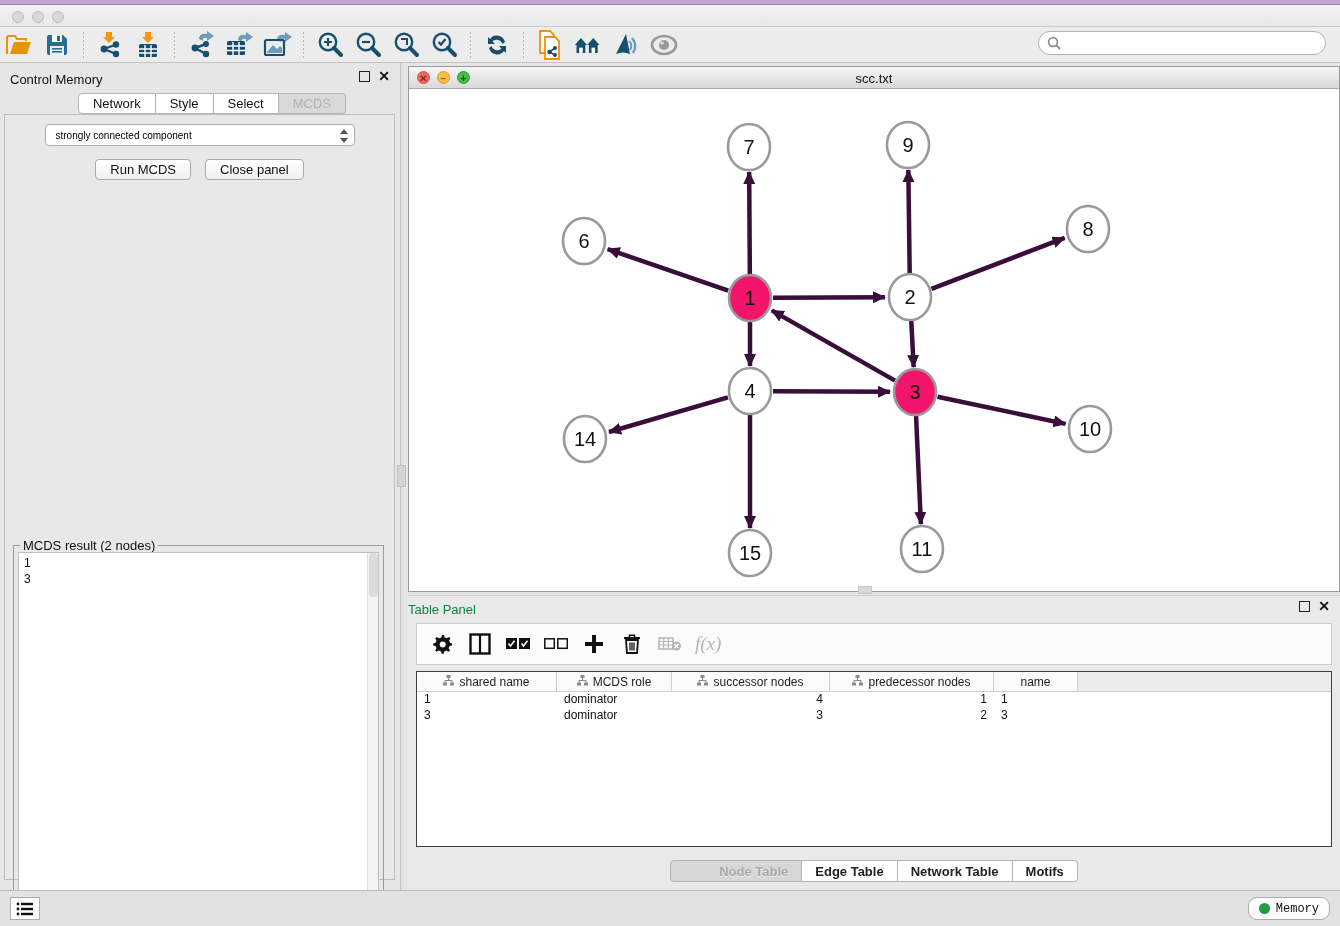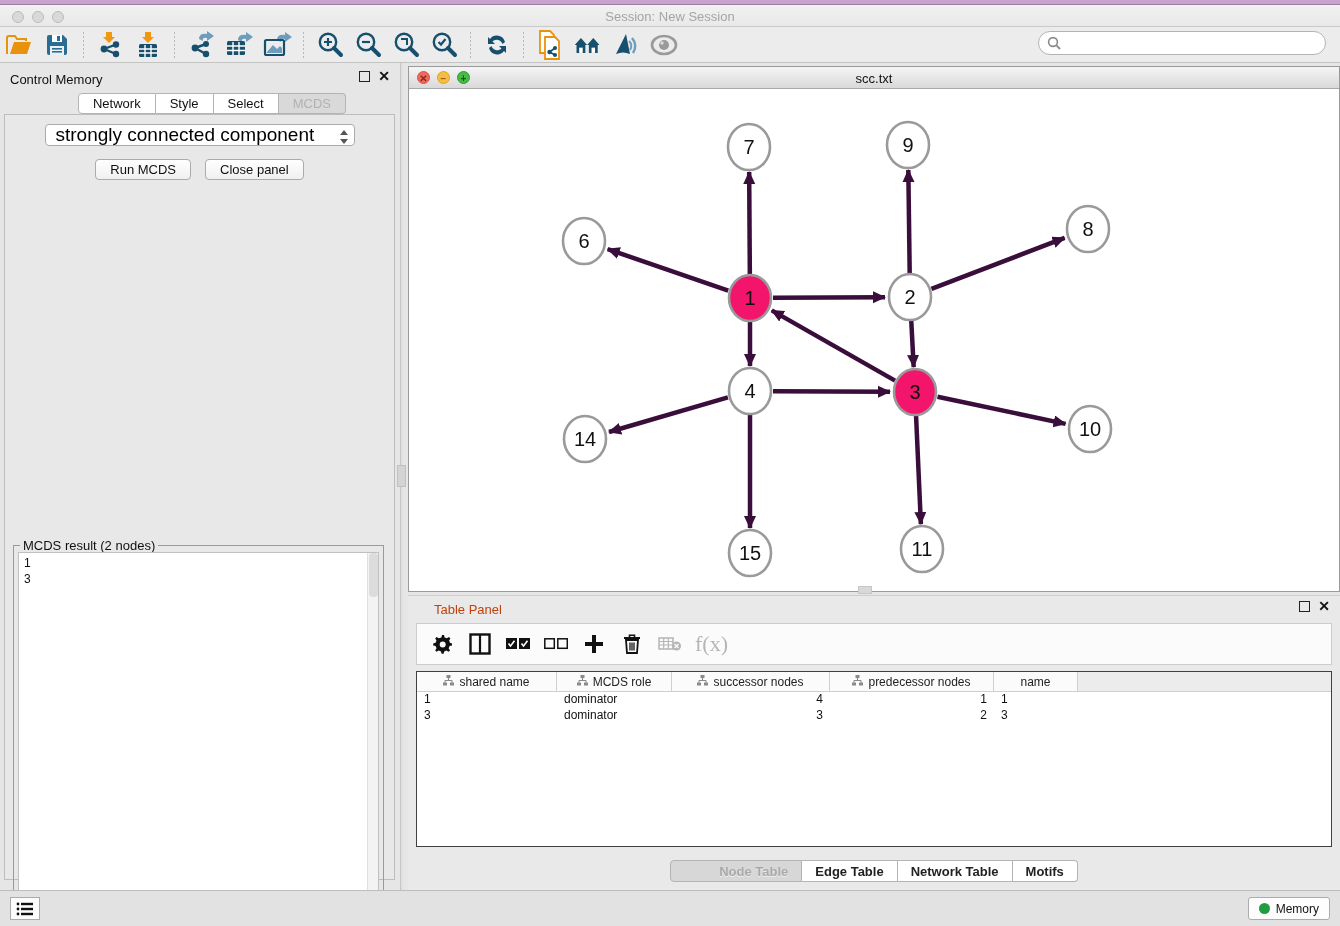--- a/index.html
+++ b/index.html
@@ -34,21 +34,21 @@
   .cp-tabs { position:absolute; left:0; top:30px; width:100%; display:flex; justify-content:center; }
   .tab { height:21px; padding:0 14px; font-size:13px; background:#fff; border:1px solid #b4b4b4;
     border-left:none; color:#111; display:flex; align-items:center; }
   .tab:first-child { border-left:1px solid #b4b4b4; border-radius:4px 0 0 4px;margin-left:24px; }
   .tab:last-child { border-radius:0 4px 4px 0; }
   .tab.active { background:#d9d9d9; color:#b2b2b2; }
   .cp-body { position:absolute; left:4px; top:51px; width:391px; height:766px;
     background:#e8e8e8; border:1px solid #bdbdbd; }
   .opt-label { margin-top:22px; text-align:center; font-size:13px; color:#111; }
   .cp-select { position:relative; margin:9px auto 0; width:310px; height:22px; background:#fff;
-    border:1px solid #ababab; border-radius:4px; font-size:19px; display:flex; align-items:center; padding:0 22px 0 10px; }
+    border:1px solid #ababab; border-radius:4px; font-size:10px; display:flex; align-items:center; padding:0 22px 0 10px; }
   .cp-select .arrows { position:absolute; right:5px; top:3px; }
   .cp-buttons { display:flex; justify-content:center; gap:14px; margin-top:13px; }
   .mac-btn { height:21px; padding:0 14px; font-size:13px; color:#111; background:linear-gradient(#ffffff,#f0f0f0);
     border:1px solid #ababab; border-radius:4px; display:flex; align-items:center; }
   .mcds-fieldset { position:absolute; left:8px; top:430px; width:371px; height:377px;
     border:1px solid #9a9a9a; }
   .mcds-legend { position:absolute; left:6px; top:-8px; background:#e8e8e8; padding:0 3px; font-size:13px; color:#111; }
   .mcds-text { position:absolute; left:4px; top:6px; right:4px; bottom:4px; background:#fff;
     border:1px solid #c0c0c0; font-size:12px; color:#111; padding:2px 5px; line-height:16px; }
   .mcds-scroll { position:absolute; right:0; top:0; width:11px; height:100%; background:#f3f3f3; border-left:1px solid #e0e0e0; }
@@ -68,59 +68,58 @@
     font-size:10px; font-weight:bold; text-align:center; line-height:13px; }
   .t-red    { background:#ee6a5e; border:1px solid #d5544a; color:#8f251d; }
   .t-yellow { background:#f5bd46; border:1px solid #dfa123; color:#985d12; }
   .t-green  { background:#47bb48; border:1px solid #2f9a35; color:#12610f; }
   .net-title { position:absolute; width:100%; text-align:center; top:4px; font-size:13px; color:#111; }
   .net-canvas { position:absolute; left:0; top:22px; width:930px; height:502px; background:#fff; }
 
   
   .table-panel { position:absolute; left:408px; top:595px; width:932px; height:295px; background:#e9e9e9;
     border-top:1px solid #cfcfcf; }
-  .tp-header { position:absolute; left:26px; top:6px; font-size:13px; color:#c2410c; }
+  .tp-header { position:absolute; left:0; top:6px; font-size:13px; color:#15803d; }
   .tp-toolbar { position:absolute; left:8px; top:27px; width:916px; height:42px; background:#fbfbfb;
     border:1px solid #cccccc; display:flex; align-items:center; padding-left:12px; }
   .tp-icon { width:26px; height:26px; margin-right:12px; display:flex; align-items:center; justify-content:center; }
-  .fx-label { font-family:"Liberation Serif", serif; font-size:22px; color:#b5b5b5; }
+  .fx-label { font-family:"Liberation Serif", serif; font-style:italic; font-size:19px; color:#b5b5b5; }
   .tp-table { position:absolute; left:8px; top:75px; width:916px; height:176px; background:#fff; border:1px solid #404040; }
   .tp-head-row { display:flex; height:20px; background:#f1f1f1; border-bottom:1px solid #cfcfcf; }
   .tp-head-cell { display:flex; align-items:center; justify-content:center; gap:5px;
     border-right:1px solid #cfcfcf; font-size:12px; color:#222; background:#fbfbfb; }
   .tp-head-filler { flex:1; background:#ececec; }
   .tp-row { display:flex; height:16px; font-size:12px; color:#111; }
   .tp-cell { padding:0 7px; overflow:hidden; white-space:nowrap; }
   .tp-tabs { position:absolute; left:0; bottom:8px; width:100%; display:flex; justify-content:center; }
   .tp-tab { height:22px; padding:0 13px; font-size:13px; font-weight:bold; background:#fff;
     border:1px solid #b4b4b4; border-left:none; color:#222; display:flex; align-items:center; }
   .tp-tab:first-child { border-left:1px solid #b4b4b4; border-radius:4px 0 0 4px;padding-left:48px; }
   .tp-tab:last-child { border-radius:0 4px 4px 0; }
   .tp-tab.active { background:#d7d7d7; color:#a9a9a9; text-shadow:0 1px 0 #eee; }
 
   
   .statusbar { position:absolute; left:0; top:890px; width:1340px; height:36px; background:#e2e2e2;
     border-top:1px solid #bdbdbd; }
   .status-left-btn { position:absolute; left:10px; top:6px; width:30px; height:23px; background:#fdfdfd;
     border:1px solid #ababab; display:flex; align-items:center; justify-content:center; }
   .memory-btn { position:absolute; right:10px; top:6px; height:23px; padding:0 10px; background:#fdfdfd;
-    border:1px solid #ababab; border-radius:3px; display:flex; align-items:center; gap:6px; font-size:12px; color:#111; }
+    border:1px solid #ababab; border-radius:9px; display:flex; align-items:center; gap:6px; font-size:12px; color:#111;font-family:Liberation Mono, monospace; }
   .mem-dot { width:11px; height:11px; border-radius:50%; background:#1e9e3e; }
 </style>
 </head>
 <body>
 
 <div id="app">
 
   <div class="titlebar">
     <div class="purple-strip"></div>
     <div class="traffic-outer" style="left:12px"></div>
     <div class="traffic-outer" style="left:32px"></div>
     <div class="traffic-outer" style="left:52px"></div>
-    <div class="win-title">Session: New Session</div>
   </div>
 
   <div class="toolbar">
     <div class="tb-icon">
       <svg width="26" height="22" viewBox="0 0 26 22">
           <path d="M1 20 L1 4 Q1 2 3 2 L9 2 L11 5 L20 5 L20 7" fill="none" stroke="#e8920e" stroke-width="2"></path>
           <path d="M4 20 L8 8 L25 8 L21 20 Z" fill="#e8920e"></path>
         </svg>
     </div>
     <div class="tb-icon">

